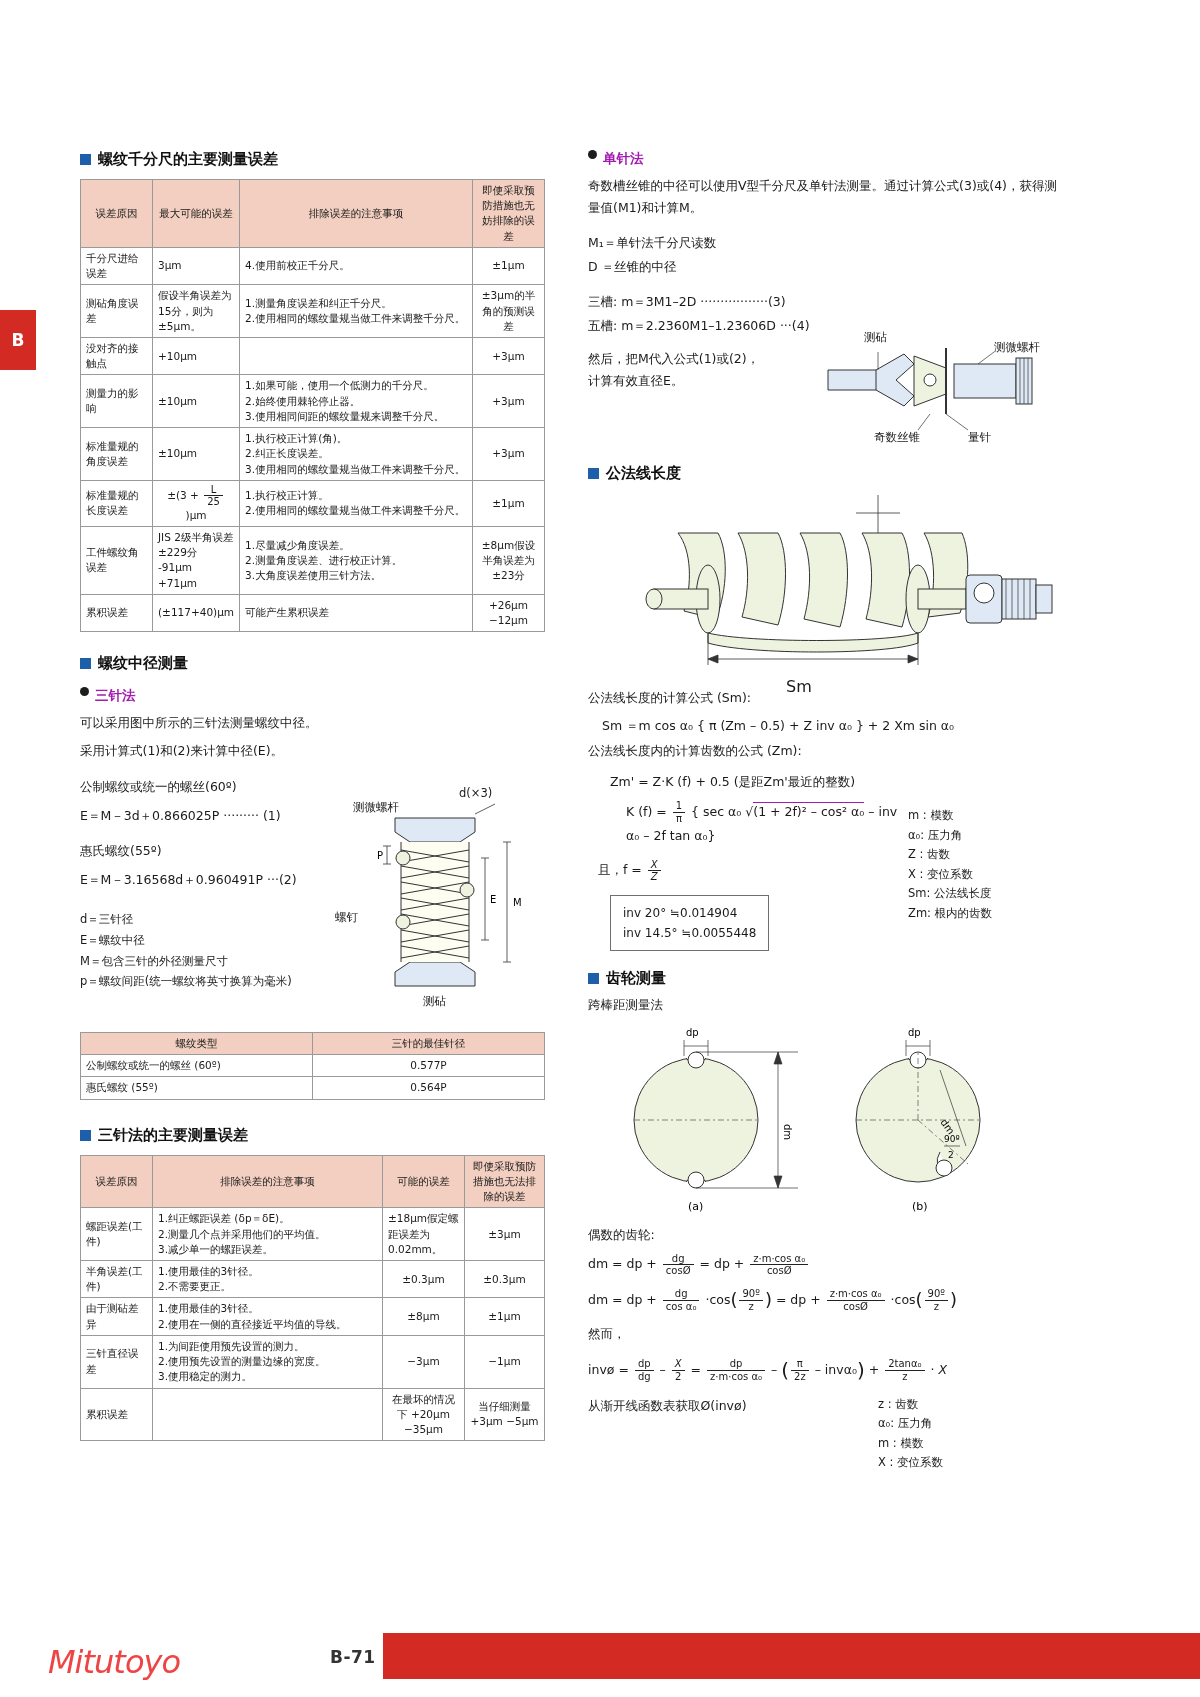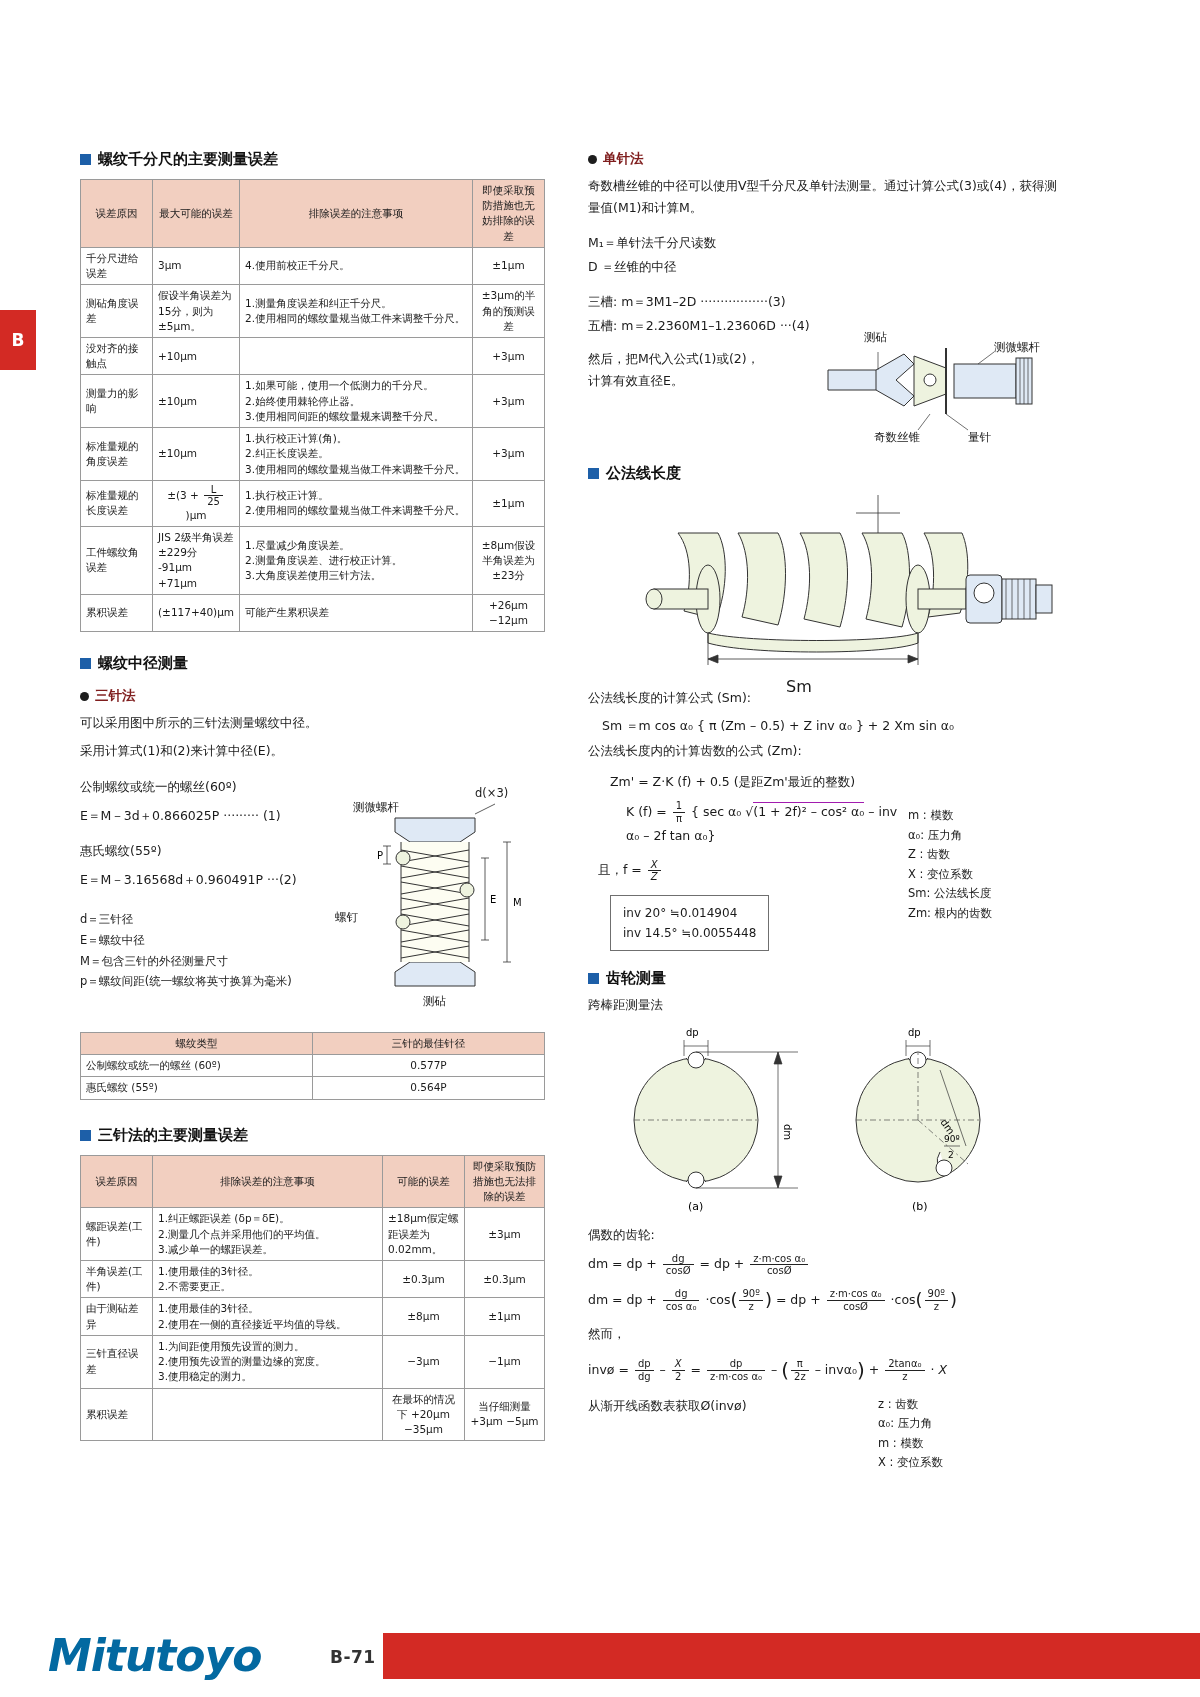--- a/index.html
+++ b/index.html
@@ -13,34 +13,34 @@
   
   .side-tab{
     position:absolute;left:0;top:310px;width:36px;height:60px;background:#d32a24;
     color:#fff;font-weight:bold;font-size:17px;display:flex;align-items:center;justify-content:center;
   }
 
   
   .footer{position:absolute;left:0;bottom:0;width:1200px;height:92px;}
   .footer-bar{position:absolute;left:383px;bottom:18px;width:817px;height:46px;background:#d32a24;}
   .footer-page{position:absolute;left:330px;bottom:30px;color:#333;font-size:17px;font-weight:bold;letter-spacing:.5px;}
-  .logo{position:absolute;left:48px;bottom:16px;font-size:44px;font-weight:bold;font-style:italic;color:#0369a1;letter-spacing:-1px;font-family:"DejaVu Sans",sans-serif;}
+  .logo{position:absolute;left:48px;bottom:16px;font-size:32px;font-weight:normal;font-style:italic;color:#ef4444;letter-spacing:-1px;font-family:"DejaVu Sans",sans-serif;}
 
   
   .col-left{position:absolute;left:80px;top:150px;width:465px;}
   .col-right{position:absolute;left:588px;top:150px;width:470px;}
 
   h2.sec{
     font-size:15px;font-weight:bold;margin:0 0 10px 0;color:#111;
     display:flex;align-items:center;gap:7px;
   }
   h2.sec::before{content:"";display:inline-block;width:11px;height:11px;background:#1d5fa8;}
   h3.sub{
-    font-size:13.5px;font-weight:bold;margin:14px 0 7px 0;color:#7f1d1d;
-    display:flex;align-items:center;gap:6px;
+    font-size:13.5px;font-weight:bold;margin:14px 0 7px 0;color:#a21caf;
+    display:flex;align-items:flex-start;gap:6px;
   }
   h3.sub::before{content:"";display:inline-block;width:9px;height:9px;border-radius:50%;background:#1d1d1d;}
 
   table.tbl{border-collapse:collapse;width:100%;font-size:10.5px;}
   table.tbl th,table.tbl td{border:1px solid #9a9a9a;padding:3px 5px;vertical-align:middle;line-height:1.45;}
   table.tbl th{background:#f2cfc0;font-weight:normal;text-align:center;}
   table.tbl td.c{text-align:center;}
   table.tbl td.l{text-align:left;}
 
   .body-txt{font-size:12.5px;line-height:1.75;margin:6px 0;}
@@ -226,21 +226,21 @@
             <line x1="172" y1="62" x2="172" y2="182"></line>
             <line x1="168" y1="62" x2="176" y2="62"></line>
             <line x1="168" y1="182" x2="176" y2="182"></line>
 
             <line x1="140" y1="34" x2="160" y2="24"></line>
           </g>
           <text x="42" y="79" font-size="10" font-family="DejaVu Sans">P</text>
           <text x="155" y="123" font-size="10" font-family="DejaVu Sans">E</text>
           <text x="178" y="126" font-size="10" font-family="DejaVu Sans">M</text>
         </svg>
-        <div class="cap" style="left:140px;top:6px;">d(×3)</div>
+        <div class="cap" style="left:124px;top:6px;">d(×3)</div>
         <div class="cap" style="left:18px;top:20px;">测微螺杆</div>
         <div class="cap" style="left:0px;top:130px;">螺钉</div>
         <div class="cap" style="left:88px;top:214px;">测砧</div>
       </div>
     </div>
 
     <div style="height:36px"></div>
     <table class="tbl tbl2" style="width:100%;margin-top:4px">
       <colgroup>
           <col style="width:50%">

